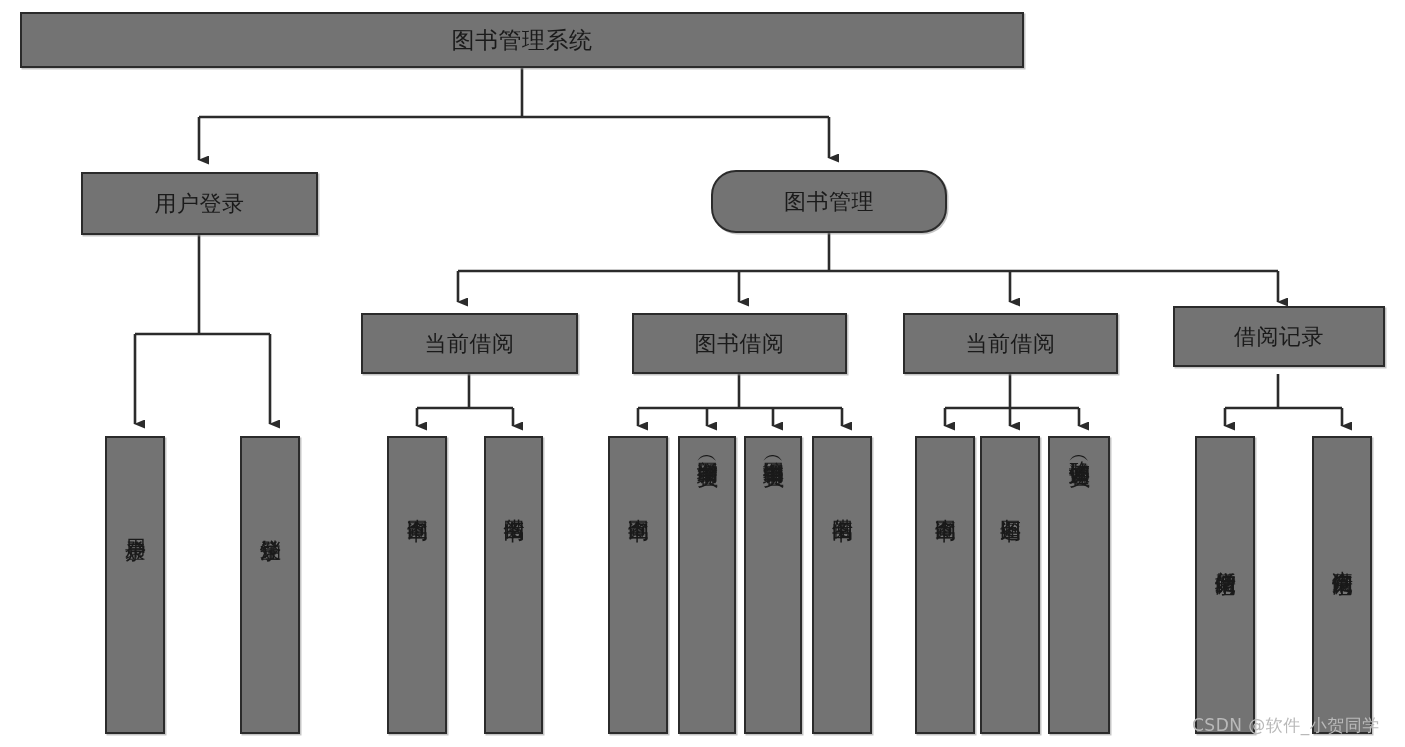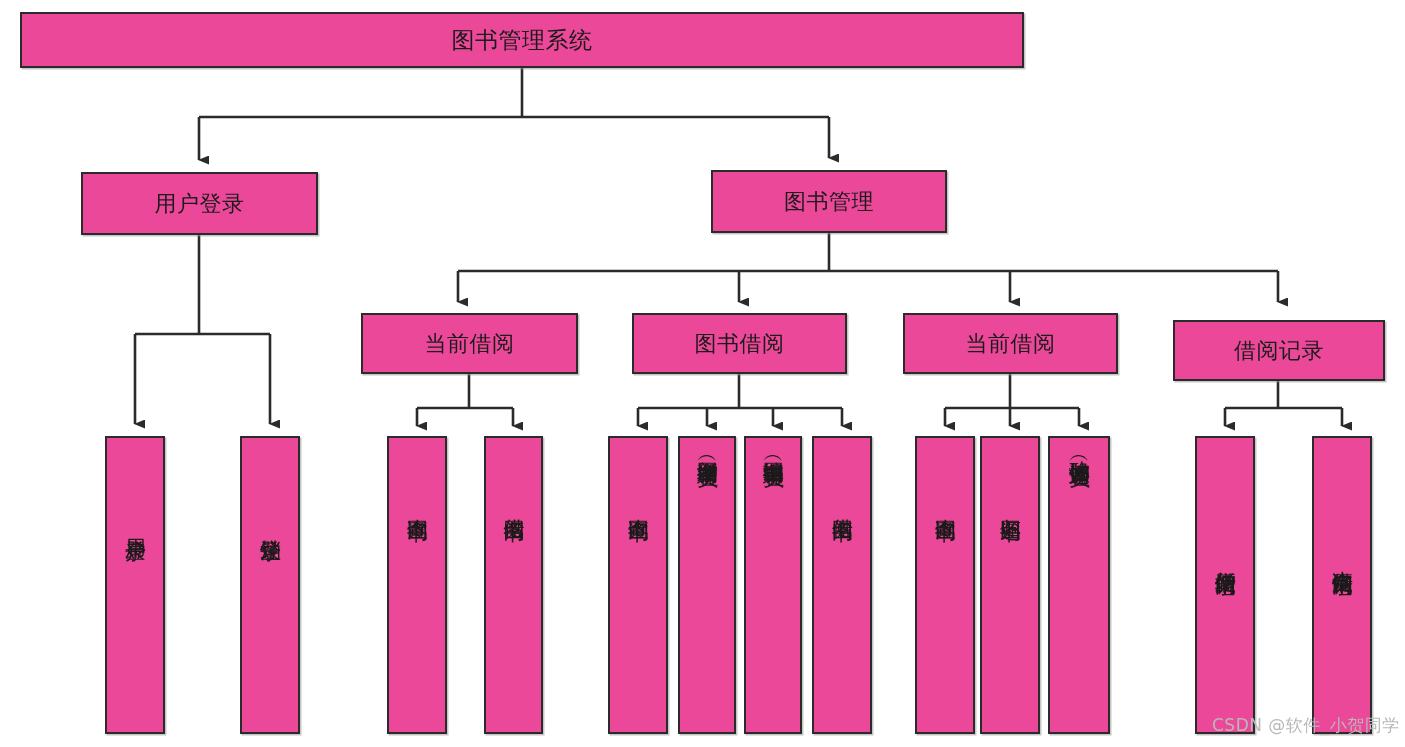--- a/index.html
+++ b/index.html
@@ -27,21 +27,21 @@
     left: 0;
     top: 0;
     width: 1405px;
     height: 747px;
     pointer-events: none;
   }
   .node {
     position: absolute;
     box-sizing: border-box;
     border: 2px solid #2b2b2b;
-    background: #ec4899;
+    background: #737373;
     display: flex;
     align-items: center;
     justify-content: center;
     box-shadow: 1.5px 1.5px 0 rgba(150,150,150,0.55);
   }
   .node .label {
     font-size: 22px;
     line-height: 1.05;
     letter-spacing: 0.5px;
     white-space: nowrap;
@@ -71,21 +71,20 @@
   }
   .node.root .label { font-size: 23px; }
   #watermark {
     position: absolute;
     left: 1192px;
     top: 714px;
     font-size: 17px;
     color: #b9b9b9;
     white-space: nowrap;
     letter-spacing: 0.5px;
-    margin-left: 20px;
   }
 </style>
 </head>
 <body>
 
 <div id="diagram-canvas">
 
   <svg class="connectors" viewBox="0 0 1405 747">
     <defs>
       <marker id="arw" markerWidth="9" markerHeight="11" refX="4.5" refY="10" orient="auto" markerUnits="userSpaceOnUse">
@@ -136,34 +135,34 @@
     </g>
   </svg>
 
   <div class="node root" style="left:20px; top:12px; width:1004px; height:56px;">
     <span class="label">图书管理系统</span>
   </div>
 
   <div class="node" style="left:81px; top:172px; width:237px; height:63px;">
     <span class="label">用户登录</span>
   </div>
-  <div class="node" style="left:711px; top:170px; width:236px; height:63px;">
+  <div class="node" style="left:711px; top:170px; width:236px; height:63px;border-radius:25px;">
     <span class="label">图书管理</span>
   </div>
 
   <div class="node" style="left:361px; top:313px; width:217px; height:61px;">
     <span class="label">当前借阅</span>
   </div>
   <div class="node" style="left:903px; top:313px; width:215px; height:61px;">
     <span class="label">当前借阅</span>
   </div>
   <div class="node" style="left:632px; top:313px; width:215px; height:61px;">
     <span class="label">图书借阅</span>
   </div>
-  <div class="node" style="left:1173px; top:320px; width:212px; height:61px;">
+  <div class="node" style="left:1173px; top:306px; width:212px; height:61px;">
     <span class="label">借阅记录</span>
   </div>
 
   <div class="node vertical mid" style="left:105px; top:436px; width:60px; height:298px;">
     <span class="label">用户登录</span>
   </div>
   <div class="node vertical mid" style="left:240px; top:436px; width:60px; height:298px;">
     <span class="label">注销登录</span>
   </div>
 

